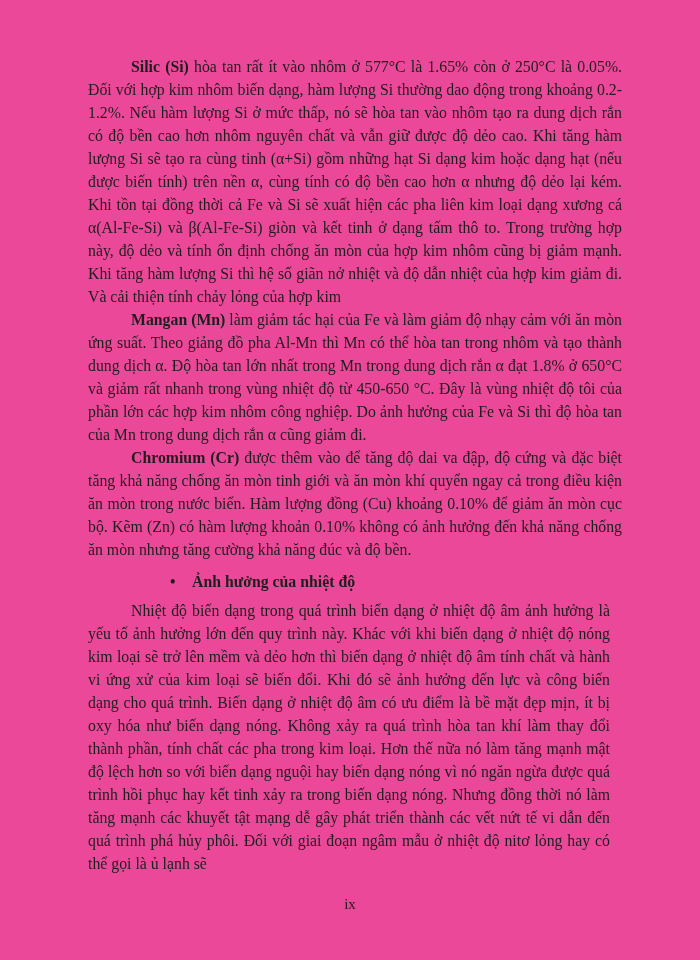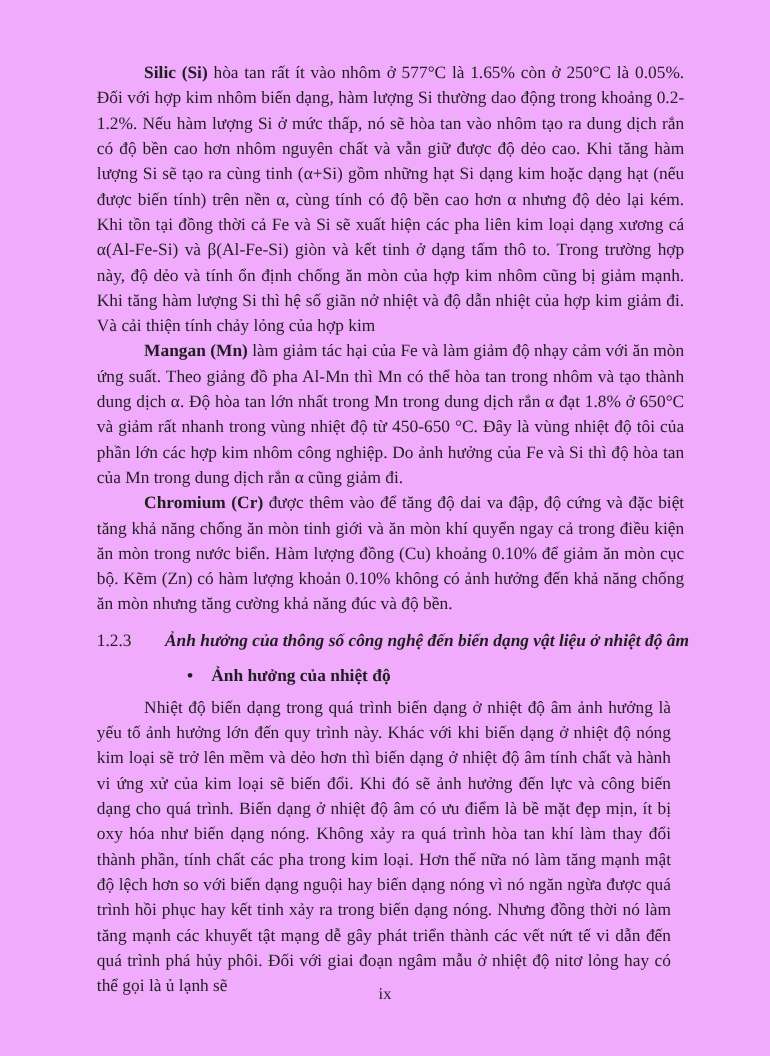--- a/index.html
+++ b/index.html
@@ -4,21 +4,21 @@
 <style>
   html, body {
     margin: 0;
     padding: 0;
     background: #ffffff;
   }
   .page {
     position: relative;
     width: 700px;
     height: 960px;
-    background: #f0abfc;
+    background: #ec4899;
     font-family: "Liberation Serif", "DejaVu Serif", serif;
     color: #1e1e1e;
     overflow: hidden;
   }
   .content {
     position: absolute;
     left: 88px;
     top: 55px;
     width: 534px;
   }
@@ -80,21 +80,20 @@
 
 <div class="page">
   <div class="content">
 
     <p class="para"><b class="lead">Silic (Si)</b><span> hòa tan rất ít vào nhôm ở 577°C là 1.65% còn ở 250°C là 0.05%. Đối với hợp kim nhôm biến dạng, hàm lượng Si thường dao động trong khoảng 0.2-1.2%. Nếu hàm lượng Si ở mức thấp, nó sẽ hòa tan vào nhôm tạo ra dung dịch rắn có độ bền cao hơn nhôm nguyên chất và vẫn giữ được độ dẻo cao. Khi tăng hàm lượng Si sẽ tạo ra cùng tinh (α+Si) gồm những hạt Si dạng kim hoặc dạng hạt (nếu được biến tính) trên nền α, cùng tính có độ bền cao hơn α nhưng độ dẻo lại kém. Khi tồn tại đồng thời cả Fe và Si sẽ xuất hiện các pha liên kim loại dạng xương cá α(Al-Fe-Si) và β(Al-Fe-Si) giòn và kết tinh ở dạng tấm thô to. Trong trường hợp này, độ dẻo và tính ổn định chống ăn mòn của hợp kim nhôm cũng bị giảm mạnh. Khi tăng hàm lượng Si thì hệ số giãn nở nhiệt và độ dẫn nhiệt của hợp kim giảm đi. Và cải thiện tính chảy lỏng của hợp kim</span></p>
 
     <p class="para"><b class="lead">Mangan (Mn)</b><span> làm giảm tác hại của Fe và làm giảm độ nhạy cảm với ăn mòn ứng suất. Theo giảng đồ pha Al-Mn thì Mn có thể hòa tan trong nhôm và tạo thành dung dịch α. Độ hòa tan lớn nhất trong Mn trong dung dịch rắn α đạt 1.8% ở 650°C và giảm rất nhanh trong vùng nhiệt độ từ 450-650 °C. Đây là vùng nhiệt độ tôi của phần lớn các hợp kim nhôm công nghiệp. Do ảnh hưởng của Fe và Si thì độ hòa tan của Mn trong dung dịch rắn α cũng giảm đi.</span></p>
 
     <p class="para"><b class="lead">Chromium (Cr)</b><span> được thêm vào để tăng độ dai va đập, độ cứng và đặc biệt tăng khả năng chống ăn mòn tinh giới và ăn mòn khí quyển ngay cả trong điều kiện ăn mòn trong nước biển. Hàm lượng đồng (Cu) khoảng 0.10% để giảm ăn mòn cục bộ. Kẽm (Zn) có hàm lượng khoản 0.10% không có ảnh hưởng đến khả năng chống ăn mòn nhưng tăng cường khả năng đúc và độ bền.</span></p>
 
-    <p class="heading"><span class="hnum">1.2.3</span><span class="htitle">Ảnh hưởng của thông số công nghệ đến biến dạng vật liệu ở nhiệt độ âm</span></p>
 
     <p class="bullet-line"><span class="bullet-marker">•</span><span>Ảnh hưởng của nhiệt độ</span></p>
 
     <p class="para body2"><span>Nhiệt độ biến dạng trong quá trình biến dạng ở nhiệt độ âm ảnh hưởng là yếu tố ảnh hưởng lớn đến quy trình này. Khác với khi biến dạng ở nhiệt độ nóng kim loại sẽ trở lên mềm và dẻo hơn thì biến dạng ở nhiệt độ âm tính chất và hành vi ứng xử của kim loại sẽ biến đổi. Khi đó sẽ ảnh hưởng đến lực và công biến dạng cho quá trình. Biến dạng ở nhiệt độ âm có ưu điểm là bề mặt đẹp mịn, ít bị oxy hóa như biến dạng nóng. Không xảy ra quá trình hòa tan khí làm thay đổi thành phần, tính chất các pha trong kim loại. Hơn thế nữa nó làm tăng mạnh mật độ lệch hơn so với biến dạng nguội hay biến dạng nóng vì nó ngăn ngừa được quá trình hồi phục hay kết tinh xảy ra trong biến dạng nóng. Nhưng đồng thời nó làm tăng mạnh các khuyết tật mạng dễ gây phát triển thành các vết nứt tế vi dẫn đến quá trình phá hủy phôi. Đối với giai đoạn ngâm mẫu ở nhiệt độ nitơ lỏng hay có thể gọi là ủ lạnh sẽ</span></p>
 
   </div>
 
   <div class="page-number">ix</div>
 </div>
 

